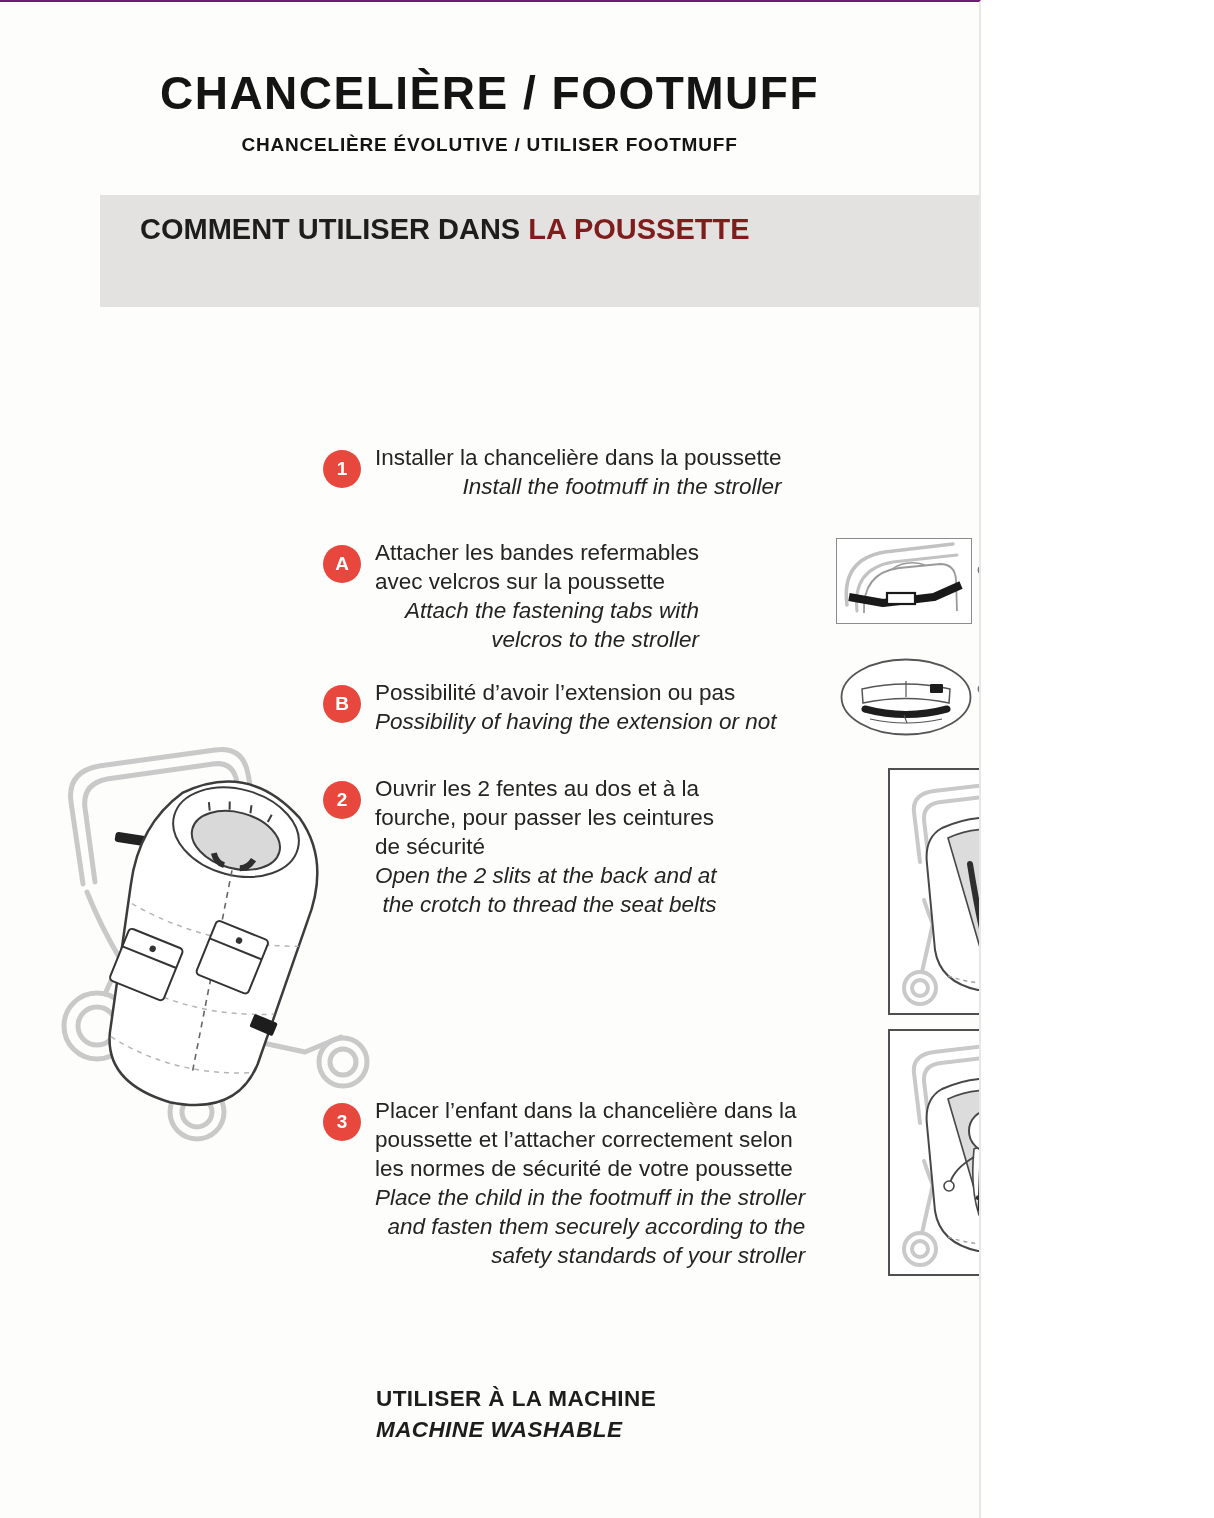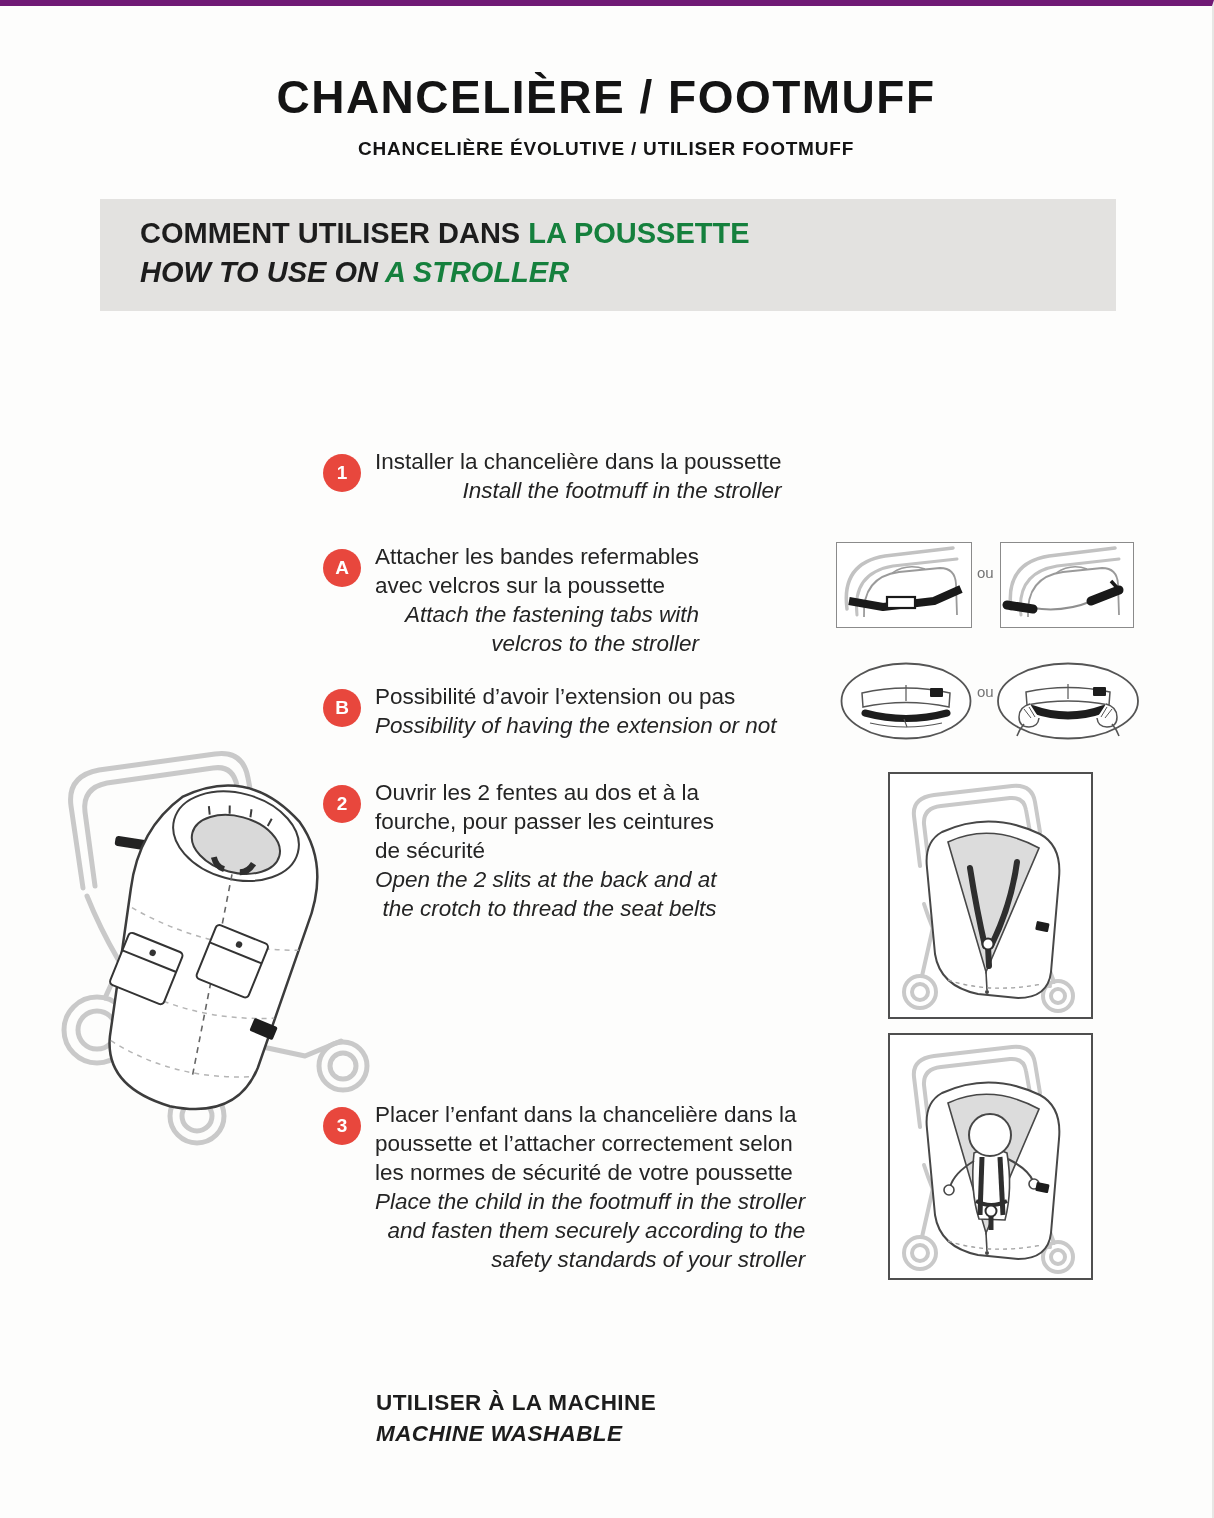--- a/index.html
+++ b/index.html
@@ -1,36 +1,36 @@
 <!DOCTYPE html>
 <html><head>
 <meta charset="utf-8">
 <style>
   html,body { margin:0; padding:0; background:#ffffff; }
   .page {
-    position:relative; width:1214px; height:1518px;
+    position:relative; width:981px; height:1518px;
     background:#fdfdfc; overflow:hidden; box-sizing:border-box;
-    border-top:6px solid #701a75; border-right:2px solid #e7e7e5;
+    border-top:2px solid #701a75; border-right:2px solid #e7e7e5;
     font-family:"Liberation Sans", sans-serif; color:#262626;
   }
   .title {
     position:absolute; top:64px; left:0; width:100%; text-align:center;
     font-size:46px; font-weight:800; letter-spacing:1.5px; color:#141414;
   }
   .subtitle {
     position:absolute; top:132px; left:0; width:100%; text-align:center;
     font-size:19px; font-weight:700; letter-spacing:0.8px; color:#141414;
   }
   .banner {
     position:absolute; left:100px; top:193px; width:1016px; height:112px;
     background:#e3e2e0; box-sizing:border-box; padding:15px 0 0 40px;
   }
   .banner-line { font-size:29px; font-weight:700; line-height:39px; color:#1d1d1d; white-space:nowrap; }
   .banner-line.en { font-style:italic; }
-  .banner-line .hl { color:#15803d; }
+  .banner-line .hl { color:#7f1d1d; }
   .step { position:absolute; display:flex; gap:14px; }
   .badge {
     width:38px; height:38px; border-radius:50%; background:#e8473d;
     color:#ffffff; font-size:19px; font-weight:700;
     display:flex; align-items:center; justify-content:center;
     margin-top:7px; flex:0 0 38px;
   }
   .step-text { font-size:22.5px; line-height:29px; color:#242424; white-space:nowrap; }
   .step-text .en { font-style:italic;text-align:right; }
   .or { position:absolute; font-size:15px; line-height:19px; color:#737373; }
@@ -46,21 +46,20 @@
 </head>
 <body>
 
 <div class="page">
 
   <div class="title">CHANCELIÈRE / FOOTMUFF</div>
   <div class="subtitle">CHANCELIÈRE ÉVOLUTIVE / UTILISER FOOTMUFF</div>
 
   <div class="banner">
     <div class="banner-line fr"><span>COMMENT UTILISER DANS </span><span class="hl">LA POUSSETTE</span></div>
-    <div class="banner-line en"><span>HOW TO USE ON </span><span class="hl">A STROLLER</span></div>
   </div>
 
   <div class="step" style="left:323px; top:441px;">
     <div class="badge">1</div>
     <div class="step-text">
       <div class="fr">Installer la chancelière dans la poussette</div>
       <div class="en">Install the footmuff in the stroller</div>
     </div>
   </div>
 

